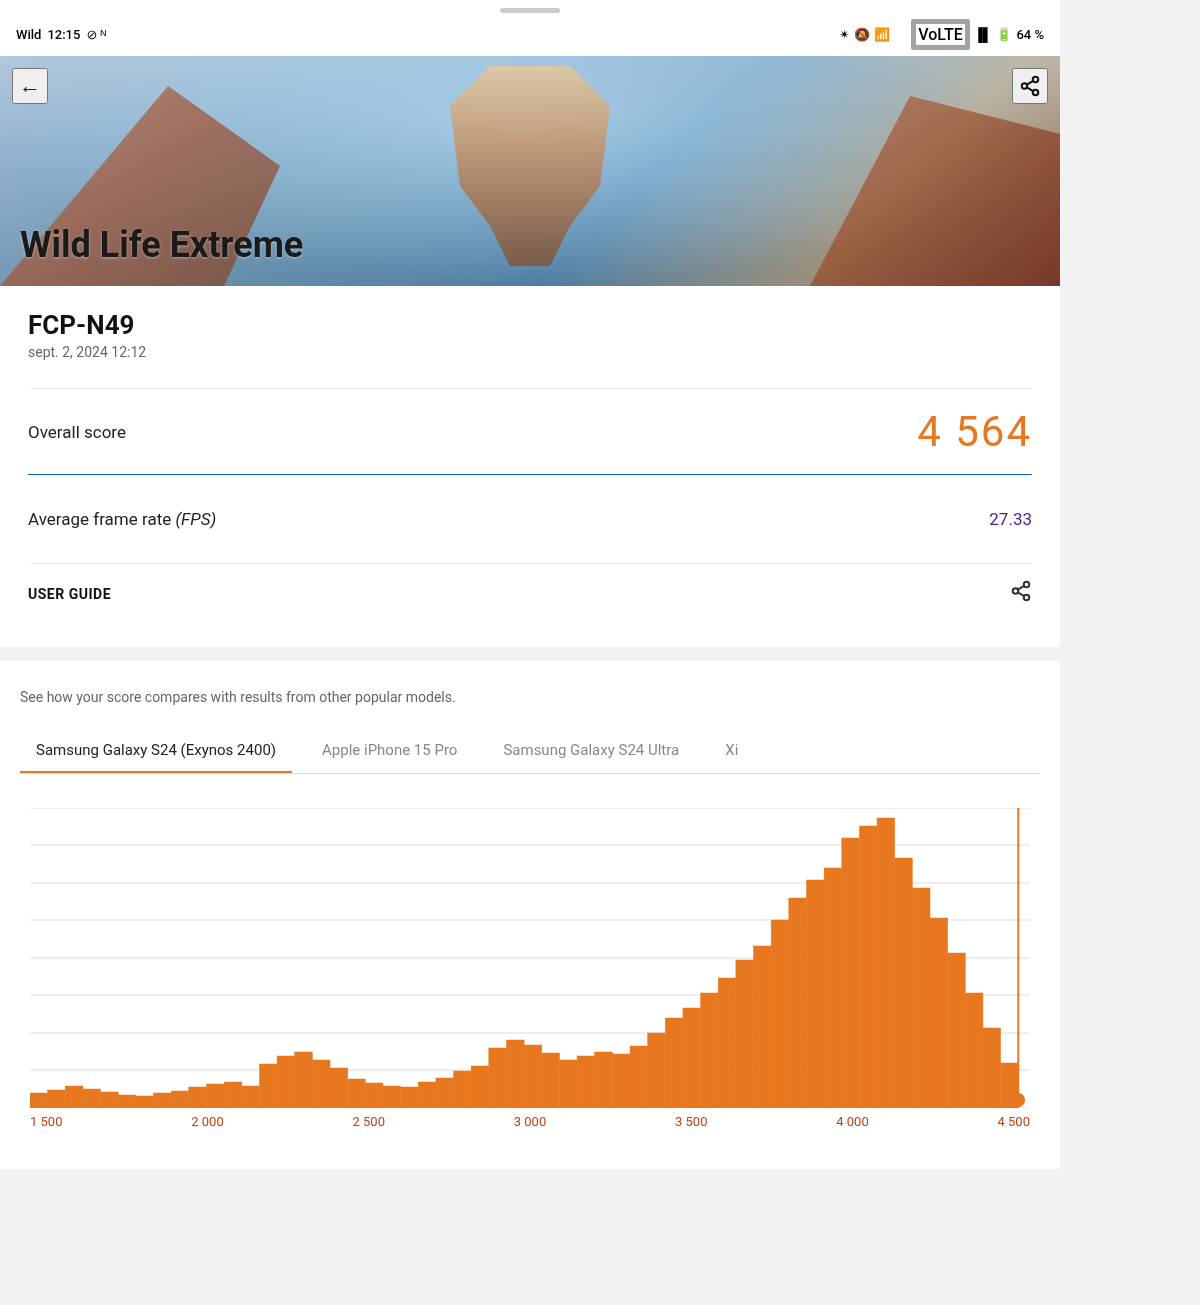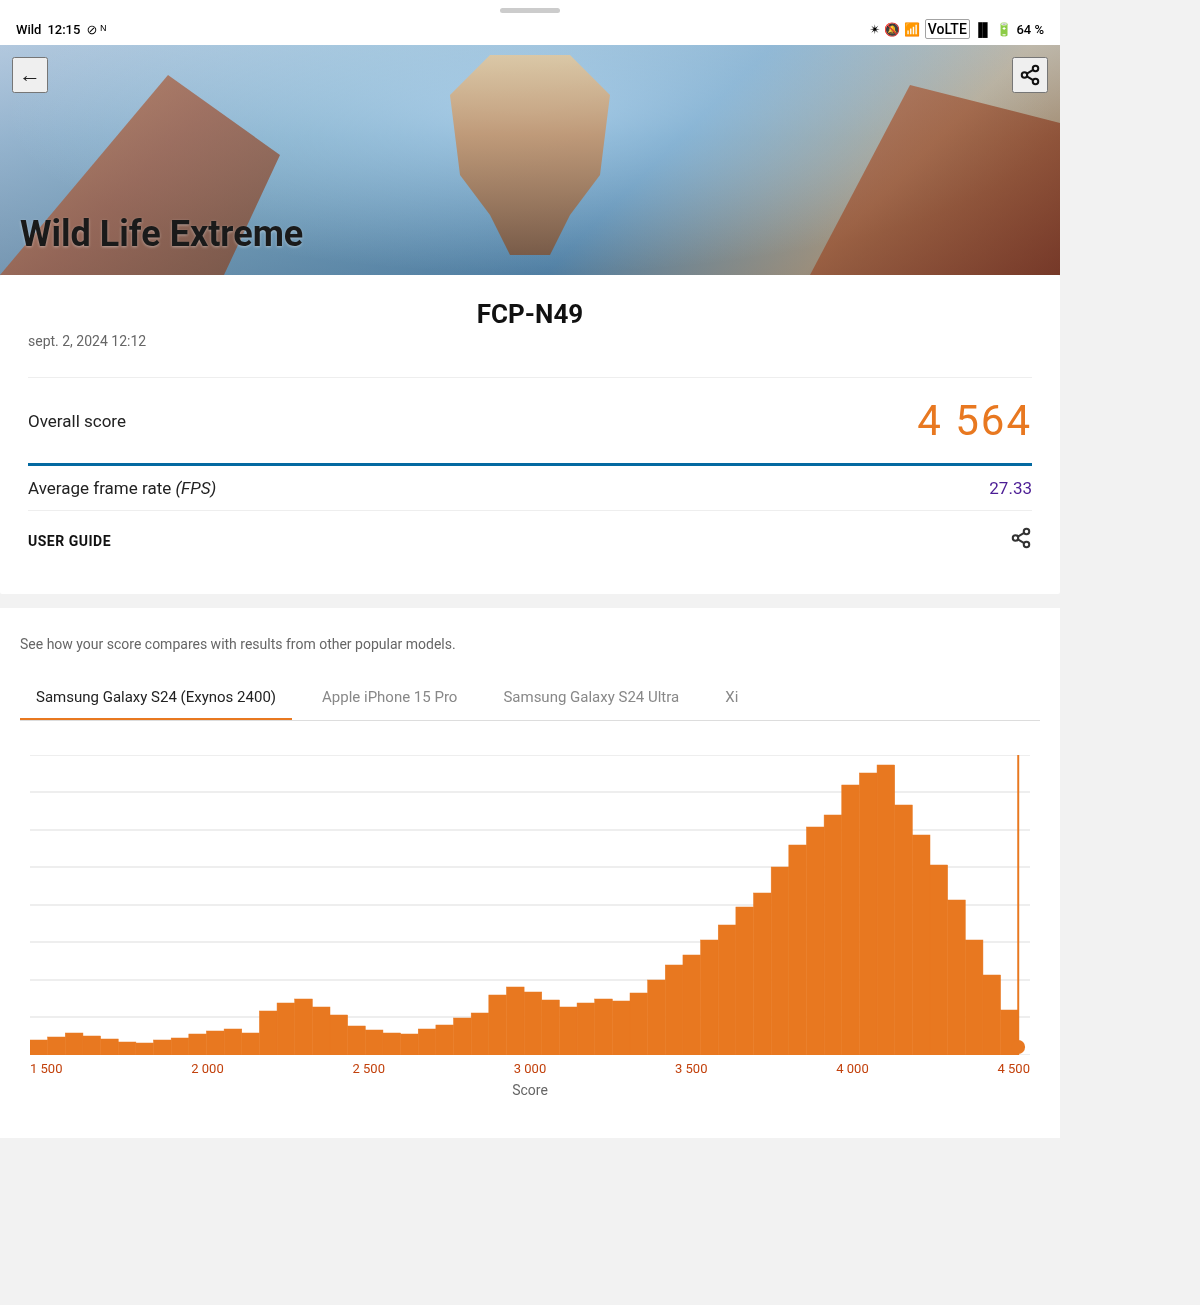--- a/index.html
+++ b/index.html
@@ -101,21 +101,20 @@
       background: #fff;
       margin: 0;
       padding: 24px 28px;
       border-radius: 2px;
     }
     .device-name {
       font-size: 26px;
       font-weight: 700;
       color: #111;
       margin-bottom: 4px;
-      text-align: center;
     }
     .test-date {
       font-size: 14px;
       color: #666;
       margin-bottom: 28px;
     }
     .score-row {
       display: flex;
       justify-content: space-between;
       align-items: center;
@@ -129,22 +128,22 @@
     .score-value-orange {
       font-size: 42px;
       font-weight: 400;
       color: #e87820;
       letter-spacing: 2px;
     }
     .fps-row {
       display: flex;
       justify-content: space-between;
       align-items: center;
-      padding: 12px 0;
-      border-top: 3px solid #0369a1;
+      padding: 34px 0;
+      border-top: 1px solid #0369a1;
     }
     .fps-label {
       font-size: 17px;
       color: #222;
     }
     .fps-label em {
       font-style: italic;
     }
     .fps-value {
       font-size: 17px;
@@ -252,21 +251,21 @@
 <div class="status-bar">
   <div class="status-left">
     <span>Wild</span>
     <span>12:15</span>
     <span>⊘ ᴺ</span>
   </div>
   <div class="status-right">
     <span>✴</span>
     <span>🔕</span>
     <span>📶</span>
-    <span style="font-size:14px; border:1px solid #a3a3a3; padding:1px 2px; border-radius:2px;">VoLTE</span>
+    <span style="font-size:16px; border:5px solid #a3a3a3; padding:1px 2px; border-radius:2px;margin-left:17px;">VoLTE</span>
     <span>▐▌</span>
     <span>🔋</span>
     <span>64 %</span>
   </div>
 </div>
 
 <div class="hero-banner">
   <div class="hero-sky"></div>
   <div class="hero-creature-left"></div>
   <div class="hero-creature-right"></div>
@@ -422,15 +421,14 @@
     <div style="display:flex; justify-content:space-between; padding: 6px 10px 0; font-size:13px; color:#c2410c;">
       <span>1 500</span>
       <span>2 000</span>
       <span>2 500</span>
       <span>3 000</span>
       <span>3 500</span>
       <span>4 000</span>
       <span>4 500</span>
     </div>
 
-    <div class="chart-x-label" style="margin-top:6px;">Score</div>
   </div>
 </div>
 
 </body></html>

